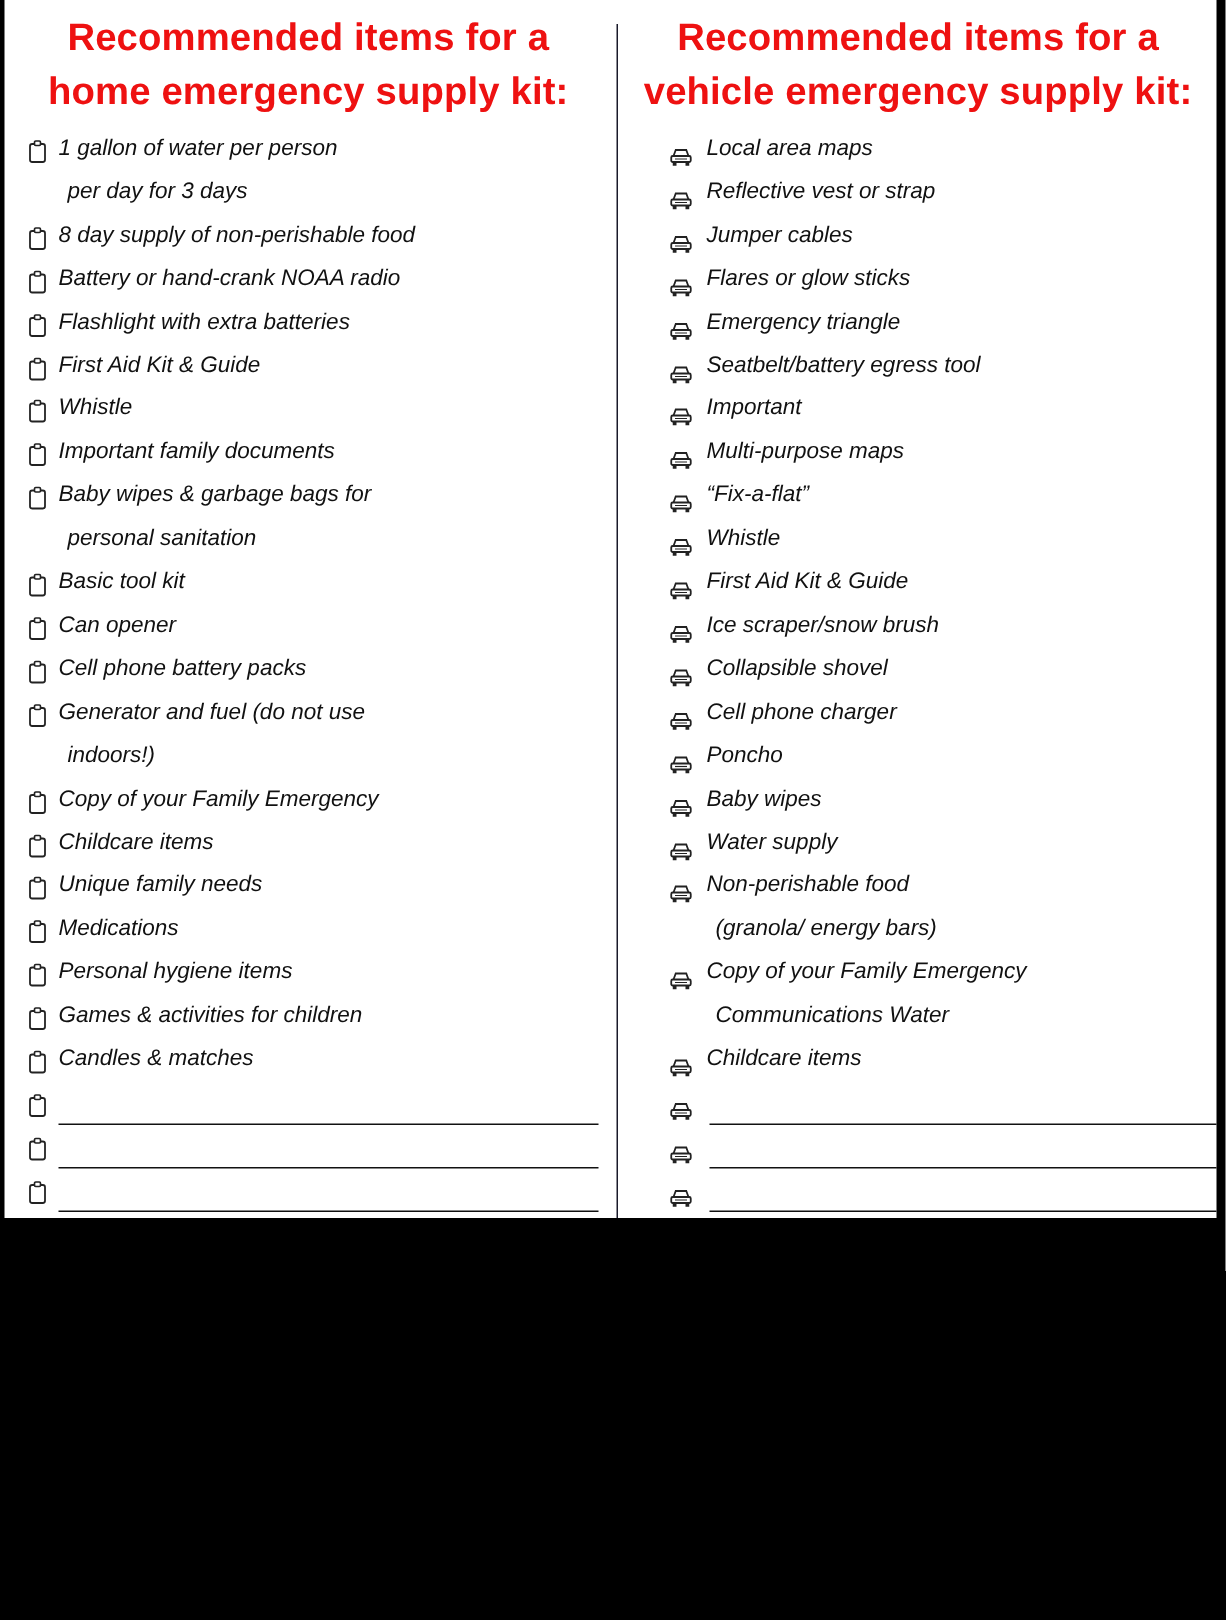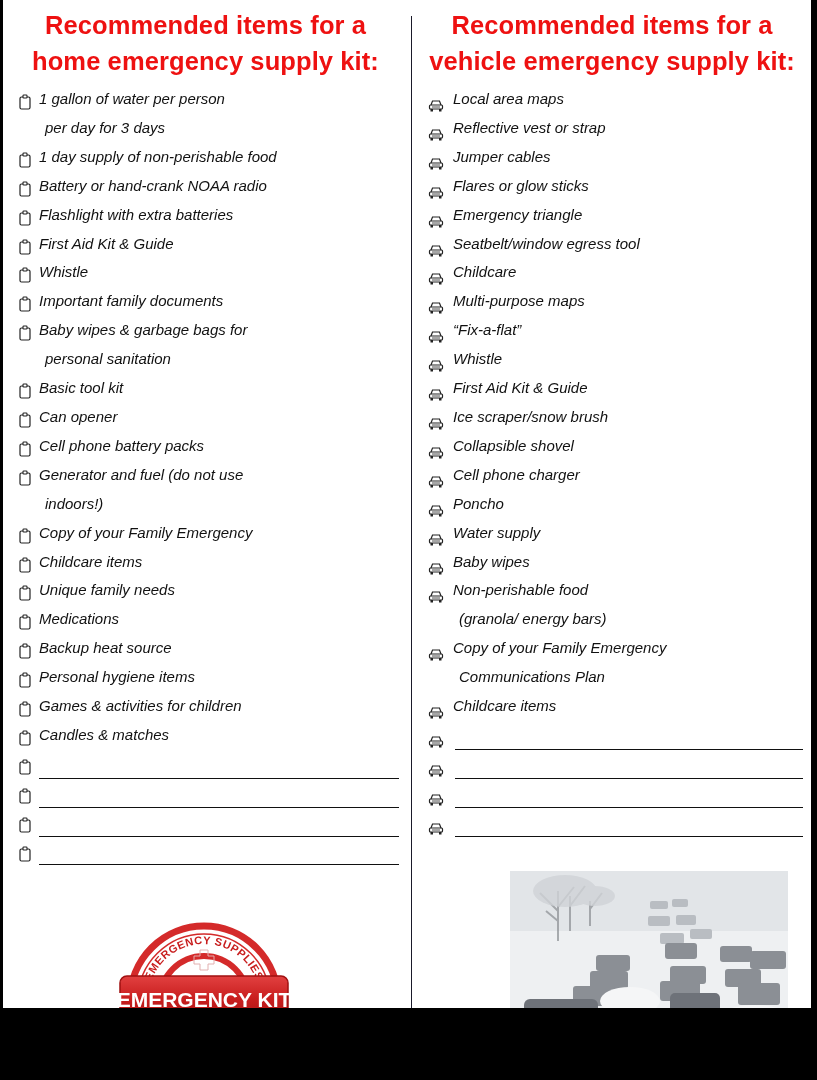--- a/index.html
+++ b/index.html
@@ -3,41 +3,41 @@
   <meta charset="utf-8">
   <style>
     html, body { margin: 0; padding: 0; }
     body {
       width: 817px; height: 1080px; overflow: hidden;
       background: #000;
       font-family: "Liberation Sans", sans-serif;
       position: relative;
     }
     .slide {
-      position: absolute; left: 3px; top: 0; width: 808px; height: 1008px;
+      position: absolute; left: 3px; top: 0; width: 808px; height: 812px;
       background: #fff; overflow: hidden;
     }
     .divider {
       position: absolute; left: 408px; top: 16px; width: 1px; height: 1050px;
       background: #1a1a2a;
     }
     .col { position: absolute; top: 0; }
     .col-left { left: 0; width: 405px; }
     .col-right { left: 410px; width: 398px; }
     .heading {
       color: #ee1111; font-weight: bold; font-size: 25.5px;
       line-height: 36px; text-align: center; margin-top: 7px;
       letter-spacing: 0.1px;
     }
     .list { list-style: none; margin: 0; padding: 0; margin-top: 6px; }
     .item {
       position: relative; font-size: 15px; line-height: 28.9px;
       color: #111; padding-left: 36px; white-space: nowrap; font-style: italic;
     }
-    .col-right .item { padding-left: 40px; }
+    .col-right .item { padding-left: 40px; margin-left: 18px; }
     .item .cont { display: block; padding-left: 6px; }
     .item .bullet {
       position: absolute; left: 16px; top: 6px; width: 12px; height: 16px;
     }
     .col-right .item .bullet { left: 15px; top: 8px; width: 16px; height: 13px; }
     .blank-line {
       display: inline-block; width: 360px; height: 19px;
       border-bottom: 1.5px solid #111; vertical-align: bottom;
     }
     .col-right .blank-line { width: 348px; margin-left: 2px; }
@@ -72,21 +72,21 @@
       <div>home emergency supply kit:</div>
     </div>
     <ul class="list" id="home-list">
         <li class="item"><span class="bullet"><svg viewBox="0 0 12 16" width="12" height="16">
               <rect x="1" y="3" width="10" height="12" rx="1.5" fill="none" stroke="#222" stroke-width="1.2"></rect>
               <rect x="4" y="1" width="4" height="3" rx="0.8" fill="#fff" stroke="#222" stroke-width="1.1"></rect>
             </svg></span><span>1 gallon of water per person</span><span class="cont">per day for 3 days</span></li>
         <li class="item"><span class="bullet"><svg viewBox="0 0 12 16" width="12" height="16">
               <rect x="1" y="3" width="10" height="12" rx="1.5" fill="none" stroke="#222" stroke-width="1.2"></rect>
               <rect x="4" y="1" width="4" height="3" rx="0.8" fill="#fff" stroke="#222" stroke-width="1.1"></rect>
-            </svg></span><span>1 day supply of non-perishable food</span></li>
+            </svg></span><span>8 day supply of non-perishable food</span></li>
         <li class="item"><span class="bullet"><svg viewBox="0 0 12 16" width="12" height="16">
               <rect x="1" y="3" width="10" height="12" rx="1.5" fill="none" stroke="#222" stroke-width="1.2"></rect>
               <rect x="4" y="1" width="4" height="3" rx="0.8" fill="#fff" stroke="#222" stroke-width="1.1"></rect>
             </svg></span><span>Battery or hand-crank NOAA radio</span></li>
         <li class="item"><span class="bullet"><svg viewBox="0 0 12 16" width="12" height="16">
               <rect x="1" y="3" width="10" height="12" rx="1.5" fill="none" stroke="#222" stroke-width="1.2"></rect>
               <rect x="4" y="1" width="4" height="3" rx="0.8" fill="#fff" stroke="#222" stroke-width="1.1"></rect>
             </svg></span><span>Flashlight with extra batteries</span></li>
         <li class="item"><span class="bullet"><svg viewBox="0 0 12 16" width="12" height="16">
               <rect x="1" y="3" width="10" height="12" rx="1.5" fill="none" stroke="#222" stroke-width="1.2"></rect>
@@ -129,24 +129,20 @@
               <rect x="4" y="1" width="4" height="3" rx="0.8" fill="#fff" stroke="#222" stroke-width="1.1"></rect>
             </svg></span><span>Childcare items</span></li>
         <li class="item"><span class="bullet"><svg viewBox="0 0 12 16" width="12" height="16">
               <rect x="1" y="3" width="10" height="12" rx="1.5" fill="none" stroke="#222" stroke-width="1.2"></rect>
               <rect x="4" y="1" width="4" height="3" rx="0.8" fill="#fff" stroke="#222" stroke-width="1.1"></rect>
             </svg></span><span>Unique family needs</span></li>
         <li class="item"><span class="bullet"><svg viewBox="0 0 12 16" width="12" height="16">
               <rect x="1" y="3" width="10" height="12" rx="1.5" fill="none" stroke="#222" stroke-width="1.2"></rect>
               <rect x="4" y="1" width="4" height="3" rx="0.8" fill="#fff" stroke="#222" stroke-width="1.1"></rect>
             </svg></span><span>Medications</span></li>
-        <li class="item"><span class="bullet"><svg viewBox="0 0 12 16" width="12" height="16">
-              <rect x="1" y="3" width="10" height="12" rx="1.5" fill="none" stroke="#222" stroke-width="1.2"></rect>
-              <rect x="4" y="1" width="4" height="3" rx="0.8" fill="#fff" stroke="#222" stroke-width="1.1"></rect>
-            </svg></span><span>Backup heat source</span></li>
         <li class="item"><span class="bullet"><svg viewBox="0 0 12 16" width="12" height="16">
               <rect x="1" y="3" width="10" height="12" rx="1.5" fill="none" stroke="#222" stroke-width="1.2"></rect>
               <rect x="4" y="1" width="4" height="3" rx="0.8" fill="#fff" stroke="#222" stroke-width="1.1"></rect>
             </svg></span><span>Personal hygiene items</span></li>
         <li class="item"><span class="bullet"><svg viewBox="0 0 12 16" width="12" height="16">
               <rect x="1" y="3" width="10" height="12" rx="1.5" fill="none" stroke="#222" stroke-width="1.2"></rect>
               <rect x="4" y="1" width="4" height="3" rx="0.8" fill="#fff" stroke="#222" stroke-width="1.1"></rect>
             </svg></span><span>Games &amp; activities for children</span></li>
         <li class="item"><span class="bullet"><svg viewBox="0 0 12 16" width="12" height="16">
               <rect x="1" y="3" width="10" height="12" rx="1.5" fill="none" stroke="#222" stroke-width="1.2"></rect>
@@ -211,28 +207,28 @@
               <rect x="2.5" y="10" width="2.5" height="2.5" fill="#222"></rect>
               <rect x="11" y="10" width="2.5" height="2.5" fill="#222"></rect>
               <line x1="4" y1="8" x2="12" y2="8" stroke="#222" stroke-width="0.8"></line>
             </svg></span><span>Emergency triangle</span></li>
         <li class="item"><span class="bullet"><svg viewBox="0 0 16 13" width="16" height="13">
               <path d="M3 6 L4.5 2 H11.5 L13 6" fill="none" stroke="#222" stroke-width="1.2"></path>
               <rect x="1.5" y="6" width="13" height="4" rx="1" fill="none" stroke="#222" stroke-width="1.2"></rect>
               <rect x="2.5" y="10" width="2.5" height="2.5" fill="#222"></rect>
               <rect x="11" y="10" width="2.5" height="2.5" fill="#222"></rect>
               <line x1="4" y1="8" x2="12" y2="8" stroke="#222" stroke-width="0.8"></line>
-            </svg></span><span>Seatbelt/window egress tool</span></li>
-        <li class="item"><span class="bullet"><svg viewBox="0 0 16 13" width="16" height="13">
-              <path d="M3 6 L4.5 2 H11.5 L13 6" fill="none" stroke="#222" stroke-width="1.2"></path>
-              <rect x="1.5" y="6" width="13" height="4" rx="1" fill="none" stroke="#222" stroke-width="1.2"></rect>
-              <rect x="2.5" y="10" width="2.5" height="2.5" fill="#222"></rect>
-              <rect x="11" y="10" width="2.5" height="2.5" fill="#222"></rect>
-              <line x1="4" y1="8" x2="12" y2="8" stroke="#222" stroke-width="0.8"></line>
-            </svg></span><span>Childcare</span></li>
+            </svg></span><span>Seatbelt/battery egress tool</span></li>
+        <li class="item"><span class="bullet"><svg viewBox="0 0 16 13" width="16" height="13">
+              <path d="M3 6 L4.5 2 H11.5 L13 6" fill="none" stroke="#222" stroke-width="1.2"></path>
+              <rect x="1.5" y="6" width="13" height="4" rx="1" fill="none" stroke="#222" stroke-width="1.2"></rect>
+              <rect x="2.5" y="10" width="2.5" height="2.5" fill="#222"></rect>
+              <rect x="11" y="10" width="2.5" height="2.5" fill="#222"></rect>
+              <line x1="4" y1="8" x2="12" y2="8" stroke="#222" stroke-width="0.8"></line>
+            </svg></span><span>Important</span></li>
         <li class="item"><span class="bullet"><svg viewBox="0 0 16 13" width="16" height="13">
               <path d="M3 6 L4.5 2 H11.5 L13 6" fill="none" stroke="#222" stroke-width="1.2"></path>
               <rect x="1.5" y="6" width="13" height="4" rx="1" fill="none" stroke="#222" stroke-width="1.2"></rect>
               <rect x="2.5" y="10" width="2.5" height="2.5" fill="#222"></rect>
               <rect x="11" y="10" width="2.5" height="2.5" fill="#222"></rect>
               <line x1="4" y1="8" x2="12" y2="8" stroke="#222" stroke-width="0.8"></line>
             </svg></span><span>Multi-purpose maps</span></li>
         <li class="item"><span class="bullet"><svg viewBox="0 0 16 13" width="16" height="13">
               <path d="M3 6 L4.5 2 H11.5 L13 6" fill="none" stroke="#222" stroke-width="1.2"></path>
               <rect x="1.5" y="6" width="13" height="4" rx="1" fill="none" stroke="#222" stroke-width="1.2"></rect>
@@ -281,42 +277,42 @@
               <rect x="2.5" y="10" width="2.5" height="2.5" fill="#222"></rect>
               <rect x="11" y="10" width="2.5" height="2.5" fill="#222"></rect>
               <line x1="4" y1="8" x2="12" y2="8" stroke="#222" stroke-width="0.8"></line>
             </svg></span><span>Poncho</span></li>
         <li class="item"><span class="bullet"><svg viewBox="0 0 16 13" width="16" height="13">
               <path d="M3 6 L4.5 2 H11.5 L13 6" fill="none" stroke="#222" stroke-width="1.2"></path>
               <rect x="1.5" y="6" width="13" height="4" rx="1" fill="none" stroke="#222" stroke-width="1.2"></rect>
               <rect x="2.5" y="10" width="2.5" height="2.5" fill="#222"></rect>
               <rect x="11" y="10" width="2.5" height="2.5" fill="#222"></rect>
               <line x1="4" y1="8" x2="12" y2="8" stroke="#222" stroke-width="0.8"></line>
+            </svg></span><span>Baby wipes</span></li>
+        <li class="item"><span class="bullet"><svg viewBox="0 0 16 13" width="16" height="13">
+              <path d="M3 6 L4.5 2 H11.5 L13 6" fill="none" stroke="#222" stroke-width="1.2"></path>
+              <rect x="1.5" y="6" width="13" height="4" rx="1" fill="none" stroke="#222" stroke-width="1.2"></rect>
+              <rect x="2.5" y="10" width="2.5" height="2.5" fill="#222"></rect>
+              <rect x="11" y="10" width="2.5" height="2.5" fill="#222"></rect>
+              <line x1="4" y1="8" x2="12" y2="8" stroke="#222" stroke-width="0.8"></line>
             </svg></span><span>Water supply</span></li>
         <li class="item"><span class="bullet"><svg viewBox="0 0 16 13" width="16" height="13">
               <path d="M3 6 L4.5 2 H11.5 L13 6" fill="none" stroke="#222" stroke-width="1.2"></path>
               <rect x="1.5" y="6" width="13" height="4" rx="1" fill="none" stroke="#222" stroke-width="1.2"></rect>
               <rect x="2.5" y="10" width="2.5" height="2.5" fill="#222"></rect>
               <rect x="11" y="10" width="2.5" height="2.5" fill="#222"></rect>
               <line x1="4" y1="8" x2="12" y2="8" stroke="#222" stroke-width="0.8"></line>
-            </svg></span><span>Baby wipes</span></li>
-        <li class="item"><span class="bullet"><svg viewBox="0 0 16 13" width="16" height="13">
-              <path d="M3 6 L4.5 2 H11.5 L13 6" fill="none" stroke="#222" stroke-width="1.2"></path>
-              <rect x="1.5" y="6" width="13" height="4" rx="1" fill="none" stroke="#222" stroke-width="1.2"></rect>
-              <rect x="2.5" y="10" width="2.5" height="2.5" fill="#222"></rect>
-              <rect x="11" y="10" width="2.5" height="2.5" fill="#222"></rect>
-              <line x1="4" y1="8" x2="12" y2="8" stroke="#222" stroke-width="0.8"></line>
             </svg></span><span>Non-perishable food</span><span class="cont">(granola/ energy bars)</span></li>
         <li class="item"><span class="bullet"><svg viewBox="0 0 16 13" width="16" height="13">
               <path d="M3 6 L4.5 2 H11.5 L13 6" fill="none" stroke="#222" stroke-width="1.2"></path>
               <rect x="1.5" y="6" width="13" height="4" rx="1" fill="none" stroke="#222" stroke-width="1.2"></rect>
               <rect x="2.5" y="10" width="2.5" height="2.5" fill="#222"></rect>
               <rect x="11" y="10" width="2.5" height="2.5" fill="#222"></rect>
               <line x1="4" y1="8" x2="12" y2="8" stroke="#222" stroke-width="0.8"></line>
-            </svg></span><span>Copy of your Family Emergency</span><span class="cont">Communications Plan</span></li>
+            </svg></span><span>Copy of your Family Emergency</span><span class="cont">Communications Water</span></li>
         <li class="item"><span class="bullet"><svg viewBox="0 0 16 13" width="16" height="13">
               <path d="M3 6 L4.5 2 H11.5 L13 6" fill="none" stroke="#222" stroke-width="1.2"></path>
               <rect x="1.5" y="6" width="13" height="4" rx="1" fill="none" stroke="#222" stroke-width="1.2"></rect>
               <rect x="2.5" y="10" width="2.5" height="2.5" fill="#222"></rect>
               <rect x="11" y="10" width="2.5" height="2.5" fill="#222"></rect>
               <line x1="4" y1="8" x2="12" y2="8" stroke="#222" stroke-width="0.8"></line>
             </svg></span><span>Childcare items</span></li>
         <li class="item"><span class="bullet"><svg viewBox="0 0 16 13" width="16" height="13">
               <path d="M3 6 L4.5 2 H11.5 L13 6" fill="none" stroke="#222" stroke-width="1.2"></path>
               <rect x="1.5" y="6" width="13" height="4" rx="1" fill="none" stroke="#222" stroke-width="1.2"></rect>

